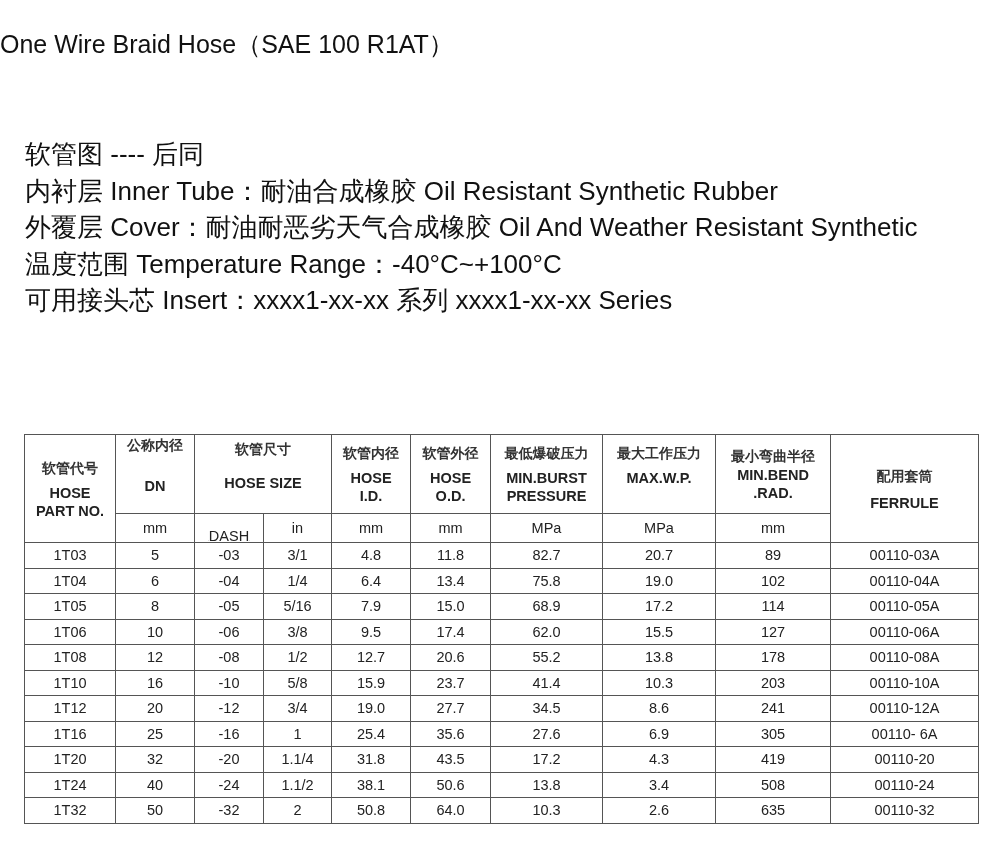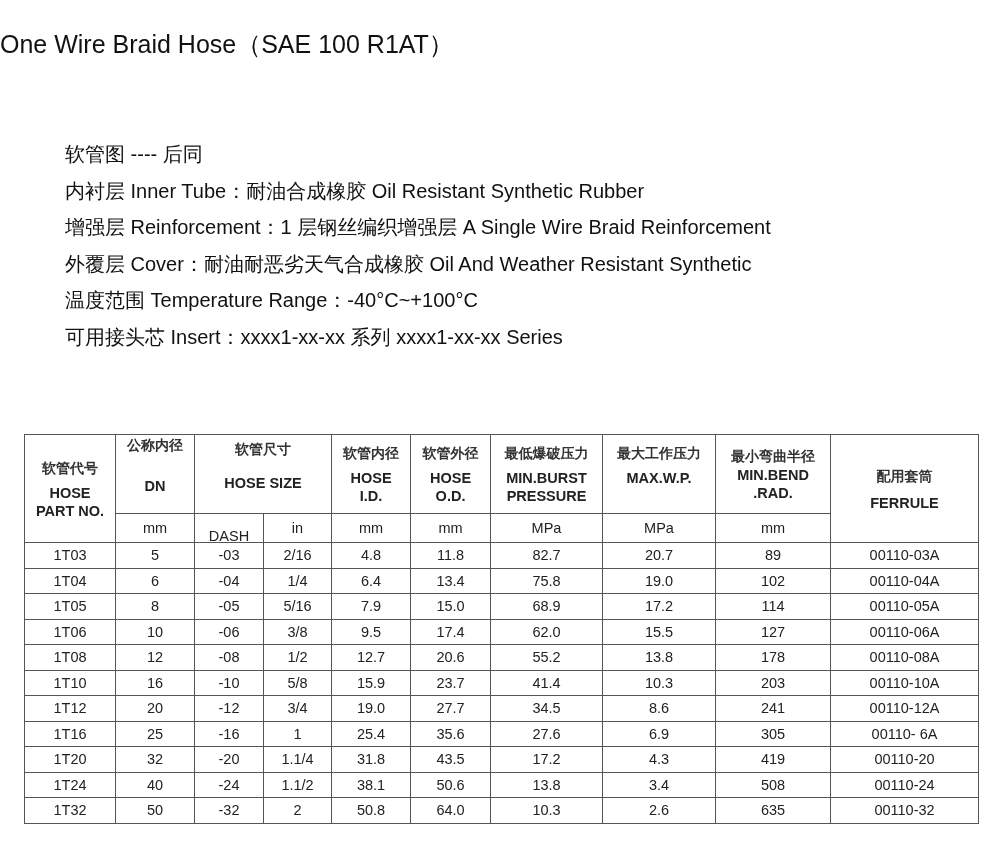--- a/index.html
+++ b/index.html
@@ -1,42 +1,41 @@
 <!DOCTYPE html>
 <html><head>
 <meta charset="utf-8">
 <style>
   html, body { margin:0; padding:0; background:#ffffff; }
   body { width:1000px; height:852px; position:relative; overflow:hidden;
          font-family:"Liberation Sans", "DejaVu Sans", sans-serif; color:#111; }
   .title { position:absolute; left:0; width:1000px; top:28px; 
            font-size:25px; letter-spacing:0; }
   .specs { position:absolute; left:25px; top:140px; }
-  .spec-line { font-size:20px; height:36.5px; line-height:28px; white-space:nowrap;margin-left:40px; }
+  .spec-line { font-size:26px; height:36.5px; line-height:28px; white-space:nowrap; }
   table.hose { position:absolute; left:24px; top:434px; border-collapse:collapse;
                width:954px; table-layout:fixed; }
   table.hose td { border:1.4px solid #555; text-align:center; padding:0;
                   font-size:14.5px; color:#222; }
   .zh { font-family:"DejaVu Serif", "Liberation Serif", serif; font-size:14px; color:#333; display:block; line-height:20px; }
   .en { display:block; line-height:18px; }
   tr.h1 td { height:76px; vertical-align:middle;font-weight:bold; }
   tr.h2 td { height:28px;margin-top:28px; }
   tr.data td { height:24.5px; line-height:24px; }
   .dash-cell { vertical-align:bottom;text-decoration:underline; }
   .dash-cell span { position:relative; top:2px; }
 </style>
 </head>
 <body>
 
 <div class="title">One Wire Braid Hose（SAE 100 R1AT）</div>
 
 <div class="specs">
   <div class="spec-line">软管图 ---- 后同</div>
   <div class="spec-line">内衬层 Inner Tube：耐油合成橡胶 Oil Resistant Synthetic Rubber</div>
-  <div class="spec-line">增强层 Reinforcement：1 层钢丝编织增强层 A Single Wire Braid Reinforcement</div>
   <div class="spec-line">外覆层 Cover：耐油耐恶劣天气合成橡胶 Oil And Weather Resistant Synthetic</div>
   <div class="spec-line">温度范围 Temperature Range：-40°C~+100°C</div>
   <div class="spec-line">可用接头芯 Insert：xxxx1-xx-xx 系列 xxxx1-xx-xx Series</div>
 </div>
 
 <table class="hose">
   <colgroup>
     <col style="width:91px">
       <col style="width:79px">
       <col style="width:69px">
@@ -104,21 +103,21 @@
     <td>MPa</td>
     <td>MPa</td>
     <td>mm</td>
   </tr>
   </tbody>
     <tbody id="table-body">
       <tr class="data">
         <td>1T03</td>
         <td>5</td>
         <td>-03</td>
-        <td>2/16</td>
+        <td>3/1</td>
         <td>4.8</td>
         <td>11.8</td>
         <td>82.7</td>
         <td>20.7</td>
         <td>89</td>
         <td>00110-03A</td>
       </tr>
       <tr class="data">
         <td>1T04</td>
         <td>6</td>

